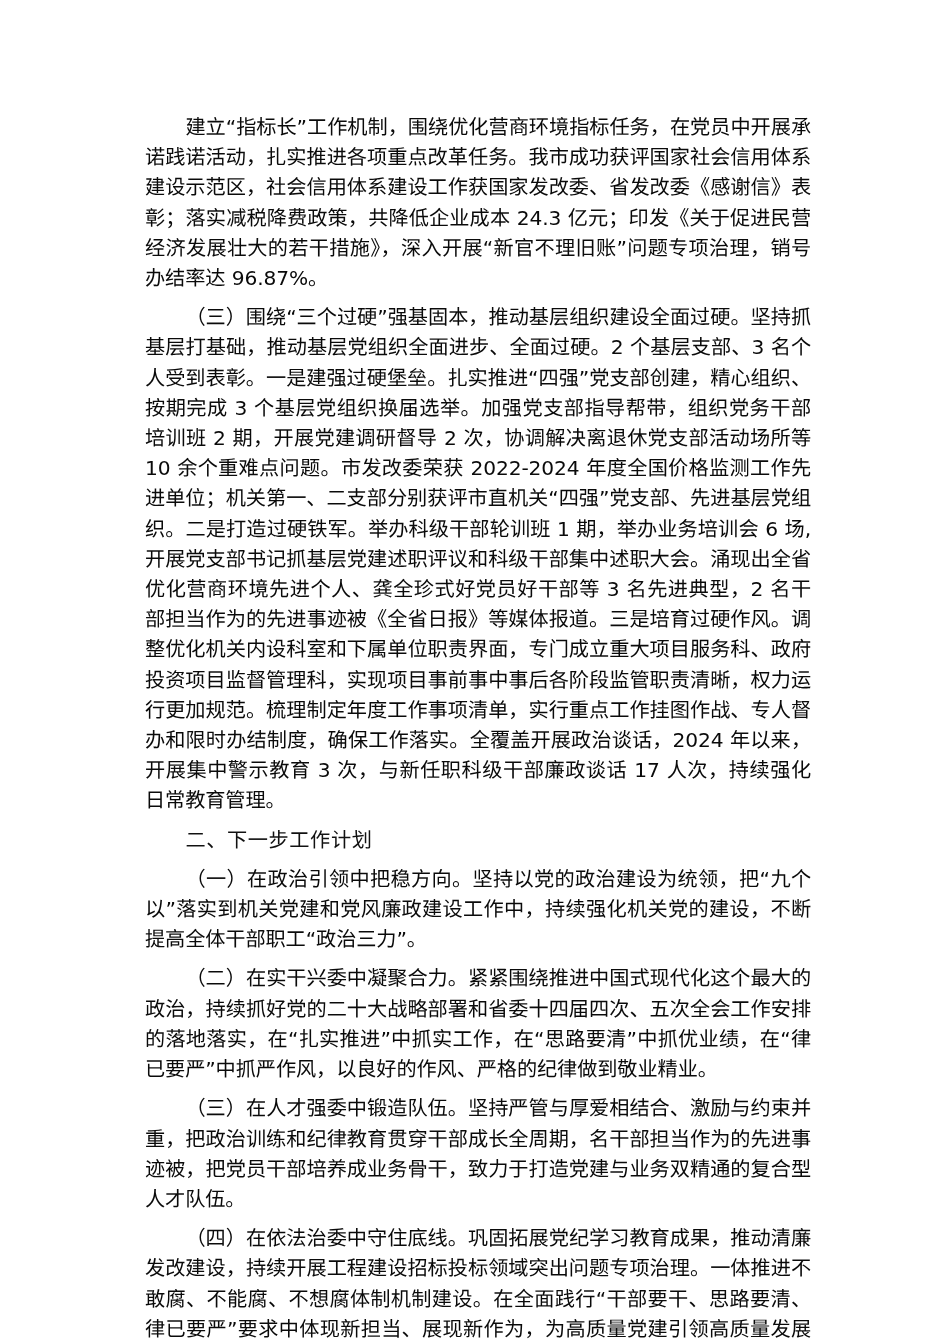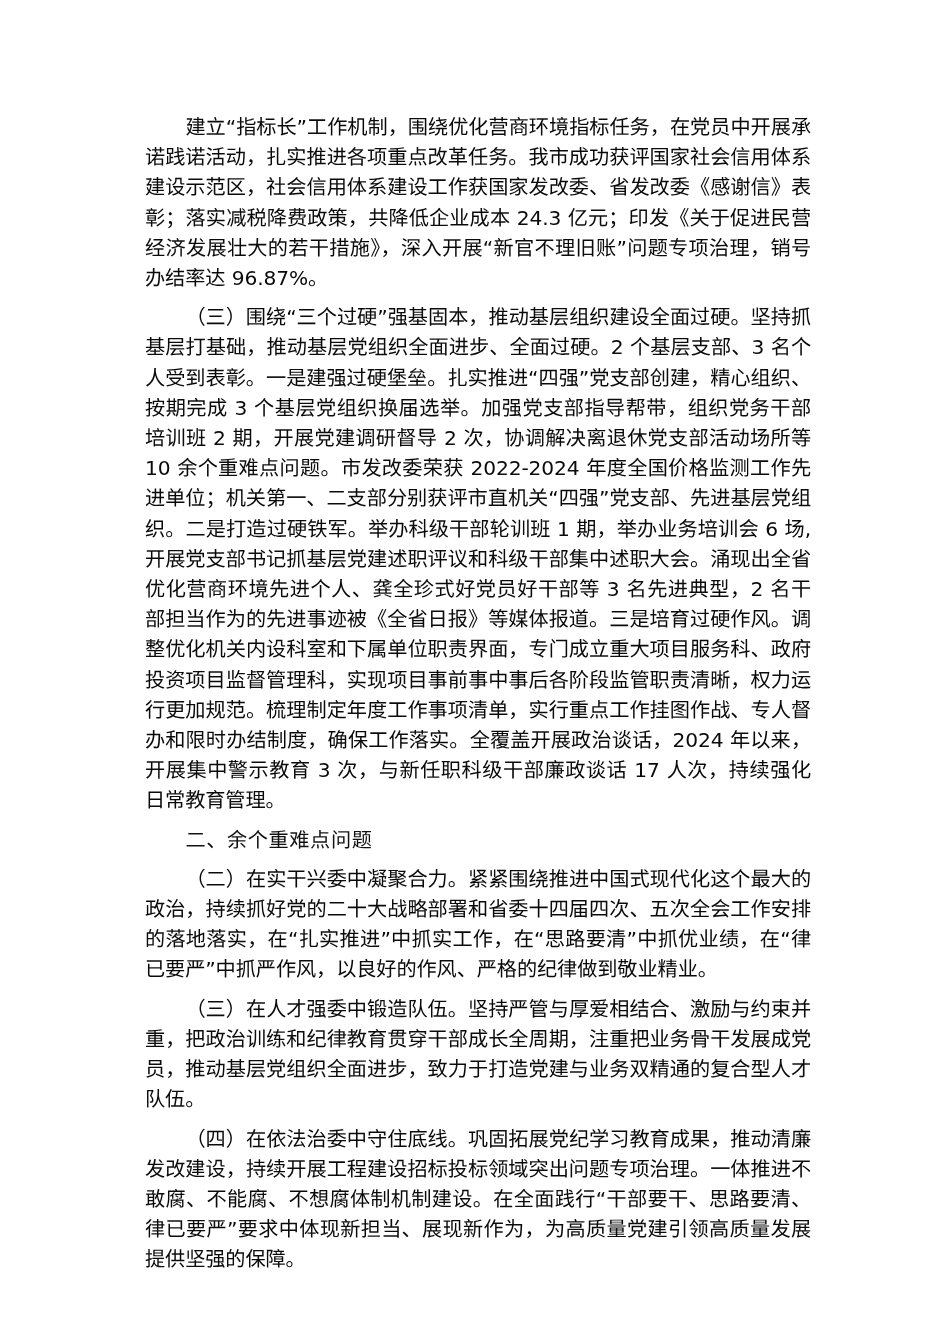--- a/index.html
+++ b/index.html
@@ -66,23 +66,24 @@
 </head>
 <body>
 
 <div class="page">
   <div class="content">
 
     <p class="para">建立“指标长”工作机制，围绕优化营商环境指标任务，在党员中开展承诺践诺活动，扎实推进各项重点改革任务。我市成功获评国家社会信用体系建设示范区，社会信用体系建设工作获国家发改委、省发改委《感谢信》表彰；落实减税降费政策，共降低企业成本 24.3 亿元；印发《关于促进民营经济发展壮大的若干措施》，深入开展“新官不理旧账”问题专项治理，销号办结率达 96.87%。</p>
 
     <p class="para">（三）围绕“三个过硬”强基固本，推动基层组织建设全面过硬。坚持抓基层打基础，推动基层党组织全面进步、全面过硬。2 个基层支部、3 名个人受到表彰。一是建强过硬堡垒。扎实推进“四强”党支部创建，精心组织、按期完成 3 个基层党组织换届选举。加强党支部指导帮带，组织党务干部培训班 2 期，开展党建调研督导 2 次，协调解决离退休党支部活动场所等 10 余个重难点问题。市发改委荣获 2022-2024 年度全国价格监测工作先进单位；机关第一、二支部分别获评市直机关“四强”党支部、先进基层党组织。二是打造过硬铁军。举办科级干部轮训班 1 期，举办业务培训会 6 场,开展党支部书记抓基层党建述职评议和科级干部集中述职大会。涌现出全省优化营商环境先进个人、龚全珍式好党员好干部等 3 名先进典型，2 名干部担当作为的先进事迹被《全省日报》等媒体报道。三是培育过硬作风。调整优化机关内设科室和下属单位职责界面，专门成立重大项目服务科、政府投资项目监督管理科，实现项目事前事中事后各阶段监管职责清晰，权力运行更加规范。梳理制定年度工作事项清单，实行重点工作挂图作战、专人督办和限时办结制度，确保工作落实。全覆盖开展政治谈话，2024 年以来，开展集中警示教育 3 次，与新任职科级干部廉政谈话 17 人次，持续强化日常教育管理。</p>
 
-    <p class="section-heading">二、余个重难点问题</p>
+    <p class="section-heading">二、下一步工作计划</p>
 
+    <p class="para">（一）在政治引领中把稳方向。坚持以党的政治建设为统领，把“九个以”落实到机关党建和党风廉政建设工作中，持续强化机关党的建设，不断提高全体干部职工“政治三力”。</p>
 
     <p class="para">（二）在实干兴委中凝聚合力。紧紧围绕推进中国式现代化这个最大的政治，持续抓好党的二十大战略部署和省委十四届四次、五次全会工作安排的落地落实，在“扎实推进”中抓实工作，在“思路要清”中抓优业绩，在“律已要严”中抓严作风，以良好的作风、严格的纪律做到敬业精业。</p>
 
-    <p class="para">（三）在人才强委中锻造队伍。坚持严管与厚爱相结合、激励与约束并重，把政治训练和纪律教育贯穿干部成长全周期，注重把业务骨干发展成党员，推动基层党组织全面进步，致力于打造党建与业务双精通的复合型人才队伍。</p>
+    <p class="para">（三）在人才强委中锻造队伍。坚持严管与厚爱相结合、激励与约束并重，把政治训练和纪律教育贯穿干部成长全周期，名干部担当作为的先进事迹被，把党员干部培养成业务骨干，致力于打造党建与业务双精通的复合型人才队伍。</p>
 
     <p class="para">（四）在依法治委中守住底线。巩固拓展党纪学习教育成果，推动清廉发改建设，持续开展工程建设招标投标领域突出问题专项治理。一体推进不敢腐、不能腐、不想腐体制机制建设。在全面践行“干部要干、思路要清、律已要严”要求中体现新担当、展现新作为，为高质量党建引领高质量发展提供坚强的保障。</p>
 
   </div>
 </div>
 
 </body></html>

